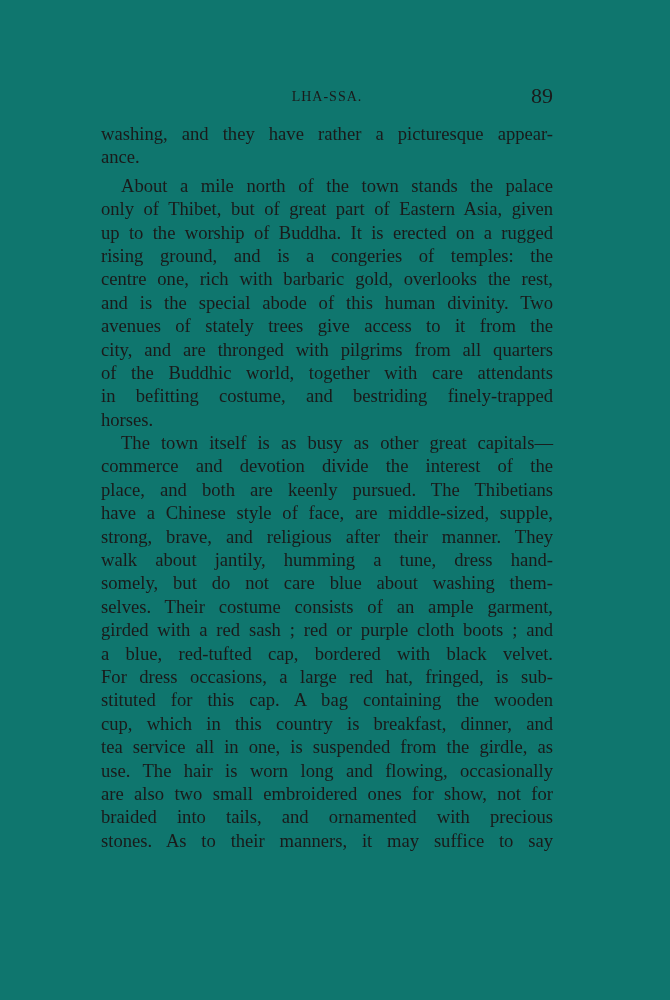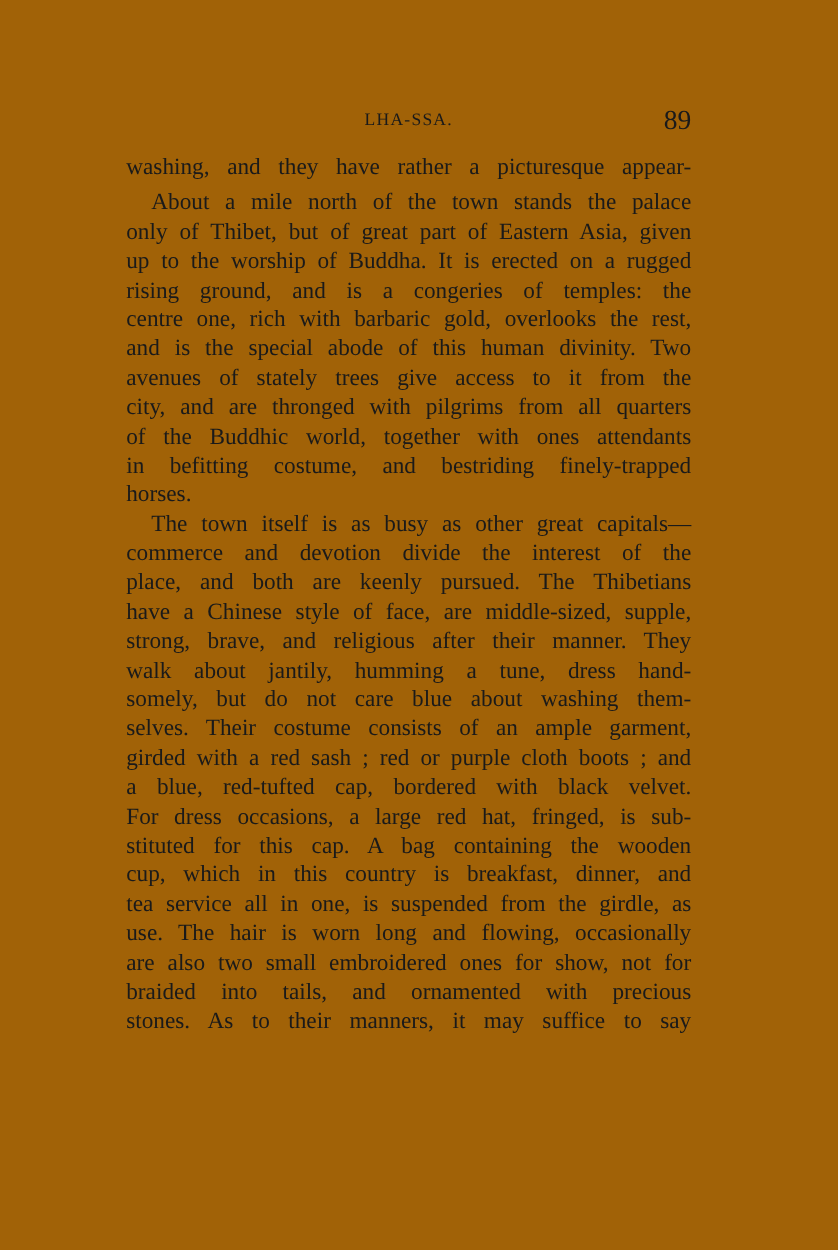--- a/index.html
+++ b/index.html
@@ -13,21 +13,21 @@
       position: relative;
       overflow: hidden;
       font-family: "DejaVu Serif", "Liberation Serif", serif;
       color: #1a1a1a;
     }
     .page {
       position: absolute;
       left: 0; top: 0;
       width: 670px;
       height: 1000px;
-      background: #a16207;
+      background: #0f766e;
     }
     .running-head {
       position: absolute;
       top: 85px;
       left: 101px;
       width: 452px;
       height: 24px;
     }
     .running-title {
       position: absolute;
@@ -76,32 +76,33 @@
 <div class="page">
   <div class="running-head">
     <span class="running-title">LHA-SSA.</span>
     <span class="page-number">89</span>
   </div>
 
   <div class="body-text">
 
     <div>
       <span class="line">washing, and they have rather a picturesque appear-</span>
+      <span class="line last">ance.</span>
     </div>
 
     <div class="gap-before" style="margin-top:5px;">
       <span class="line indent">About a mile north of the town stands the palace</span>
       <span class="line">only of Thibet, but of great part of Eastern Asia, given</span>
       <span class="line">up to the worship of Buddha. It is erected on a rugged</span>
       <span class="line">rising ground, and is a congeries of temples: the</span>
       <span class="line">centre one, rich with barbaric gold, overlooks the rest,</span>
       <span class="line">and is the special abode of this human divinity. Two</span>
       <span class="line">avenues of stately trees give access to it from the</span>
       <span class="line">city, and are thronged with pilgrims from all quarters</span>
-      <span class="line">of the Buddhic world, together with ones attendants</span>
+      <span class="line">of the Buddhic world, together with care attendants</span>
       <span class="line">in befitting costume, and bestriding finely-trapped</span>
       <span class="line last">horses.</span>
     </div>
 
     <div>
       <span class="line indent">The town itself is as busy as other great capitals—</span>
       <span class="line">commerce and devotion divide the interest of the</span>
       <span class="line">place, and both are keenly pursued. The Thibetians</span>
       <span class="line">have a Chinese style of face, are middle-sized, supple,</span>
       <span class="line">strong, brave, and religious after their manner. They</span>

